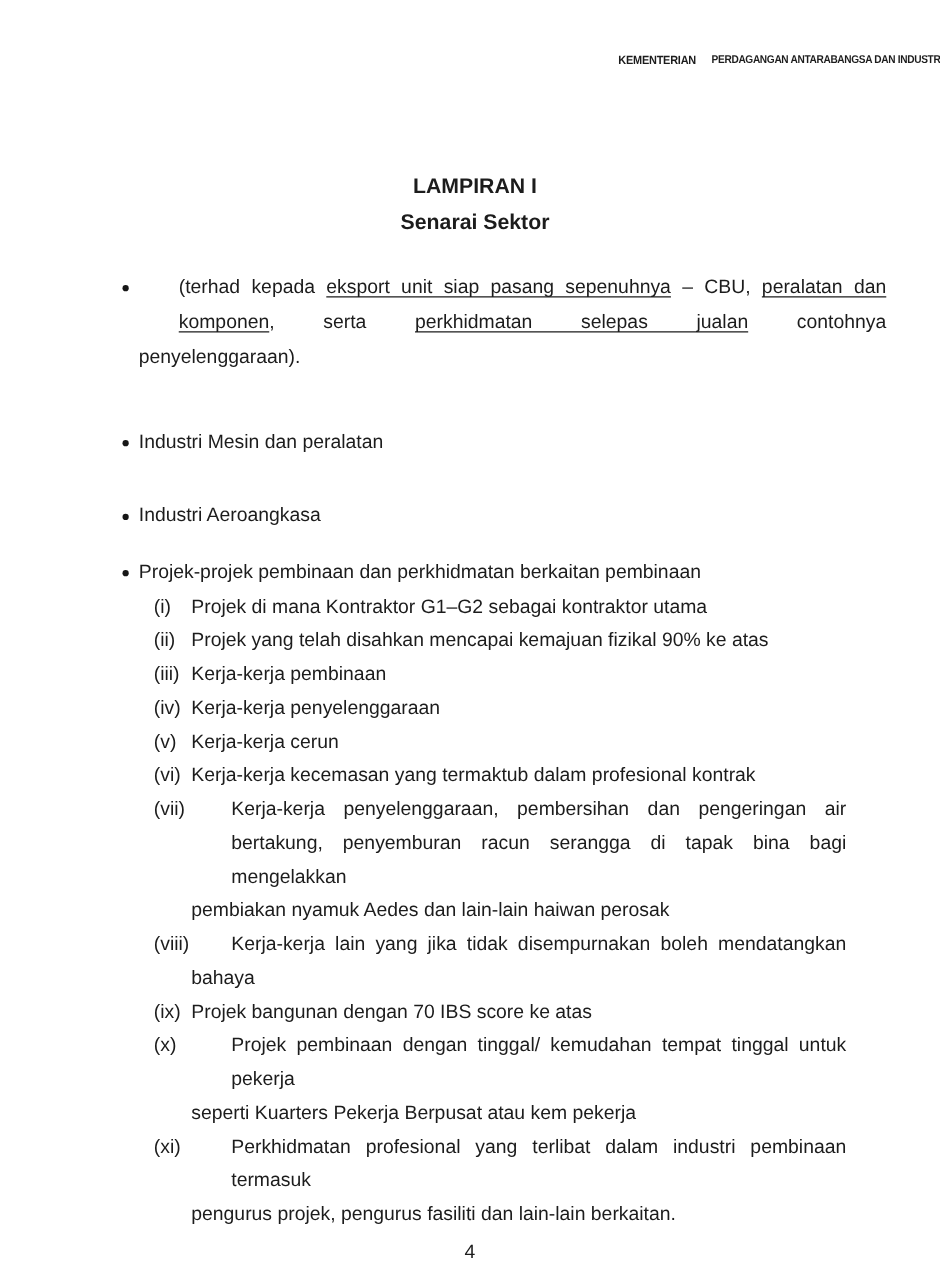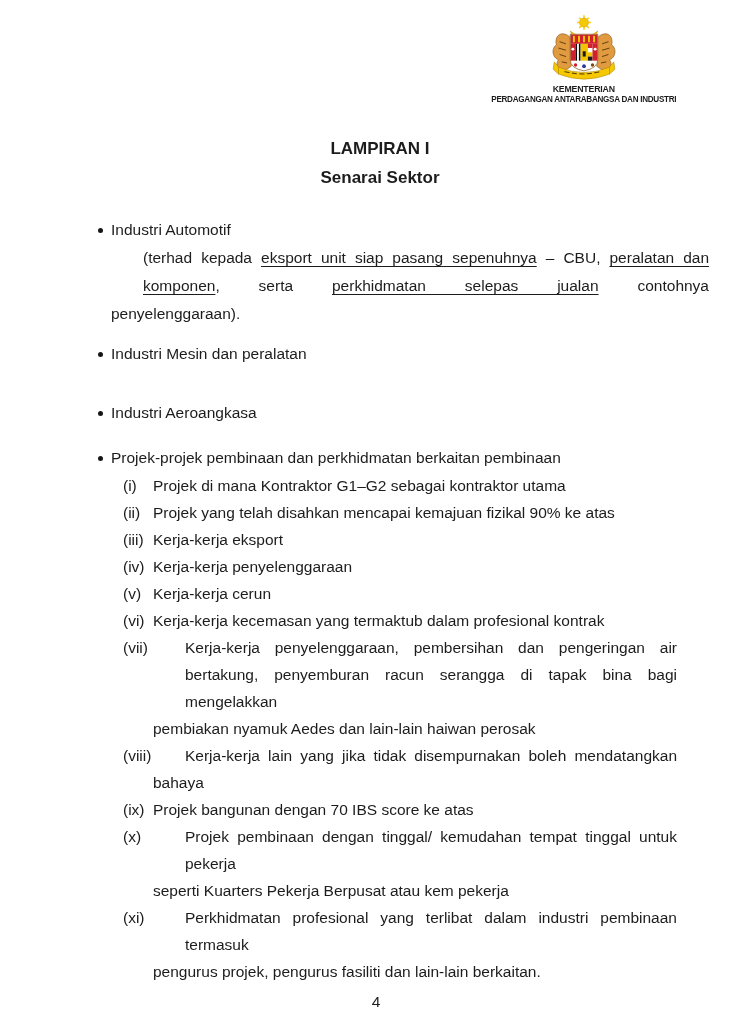--- a/index.html
+++ b/index.html
@@ -1,20 +1,20 @@
 <!DOCTYPE html>
 <html><head>
 <meta charset="utf-8">
 <style>
   html,body{margin:0;padding:0;background:#e8e8e8;}
   .page{position:relative;width:752px;height:1021px;background:#ffffff;margin:0 auto;
         font-family:"Liberation Sans","DejaVu Sans",sans-serif;color:#1c1c1c;overflow:hidden;}
 
   
-  .logo{position:absolute;left:492px;top:13px;width:184px;display:flex;flex-direction:column;align-items:center;}
+  .logo{position:absolute;left:492px;top:13px;width:184px;display:flex;align-items:center;}
   .crest{display:block;}
   .min1{font-weight:bold;font-size:9.5px;line-height:11px;letter-spacing:-0.2px;white-space:nowrap;
         transform:scaleX(0.92);transform-origin:center;margin-top:2px;}
   .min2{font-weight:bold;font-size:9px;line-height:11px;letter-spacing:-0.3px;white-space:nowrap;
         transform:scaleX(0.90);transform-origin:center;}
 
   
   .titleblock{position:absolute;left:0;top:134px;width:760px;text-align:center;
               font-size:17px;font-weight:bold;line-height:29px;}
   .titleblock .h1u{text-underline-offset:3px;}
@@ -109,21 +109,20 @@
     <div class="min2">PERDAGANGAN ANTARABANGSA DAN INDUSTRI</div>
   </div>
 
   <div class="titleblock">
     <div><span class="h1u">LAMPIRAN I</span></div>
     <div>Senarai Sektor</div>
   </div>
 
   <div class="sec" style="top:216px">
     <span class="dot"></span>
-    <div>Industri Automotif</div>
     <div class="nline stretch"><span>(terhad kepada </span><span class="u">eksport unit siap pasang sepenuhnya</span><span> – CBU, </span><span class="u">peralatan dan</span></div>
     <div class="nline stretch"><span class="u">komponen</span><span>, serta </span><span class="u">perkhidmatan selepas jualan</span><span> contohnya</span></div>
     <div class="nline"><span>penyelenggaraan).</span></div>
   </div>
 
   <div class="sec" style="top:340px">
     <span class="dot"></span>
     <div>Industri Mesin dan peralatan</div>
   </div>
 
@@ -141,21 +140,21 @@
     <div class="item">
       <span class="inum">(i)</span>
       <div>Projek di mana Kontraktor G1–G2 sebagai kontraktor utama</div>
     </div>
     <div class="item">
       <span class="inum">(ii)</span>
       <div>Projek yang telah disahkan mencapai kemajuan fizikal 90% ke atas</div>
     </div>
     <div class="item">
       <span class="inum">(iii)</span>
-      <div>Kerja-kerja eksport</div>
+      <div>Kerja-kerja pembinaan</div>
     </div>
     <div class="item">
       <span class="inum">(iv)</span>
       <div>Kerja-kerja penyelenggaraan</div>
     </div>
     <div class="item">
       <span class="inum">(v)</span>
       <div>Kerja-kerja cerun</div>
     </div>
     <div class="item">

